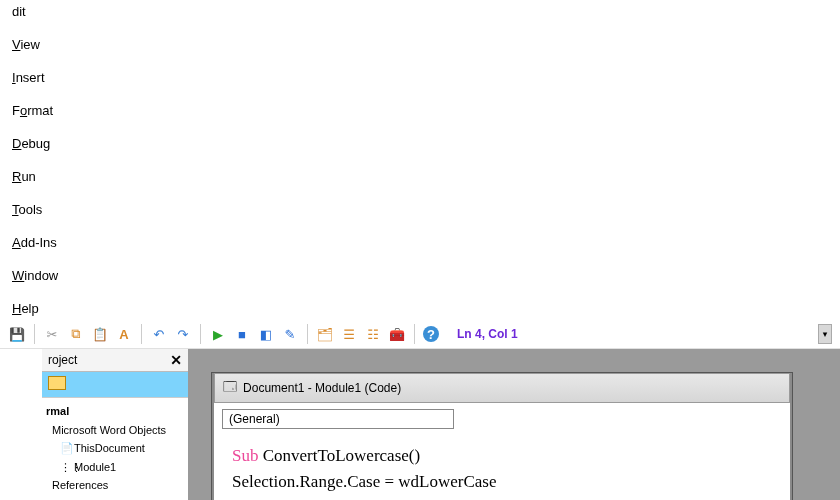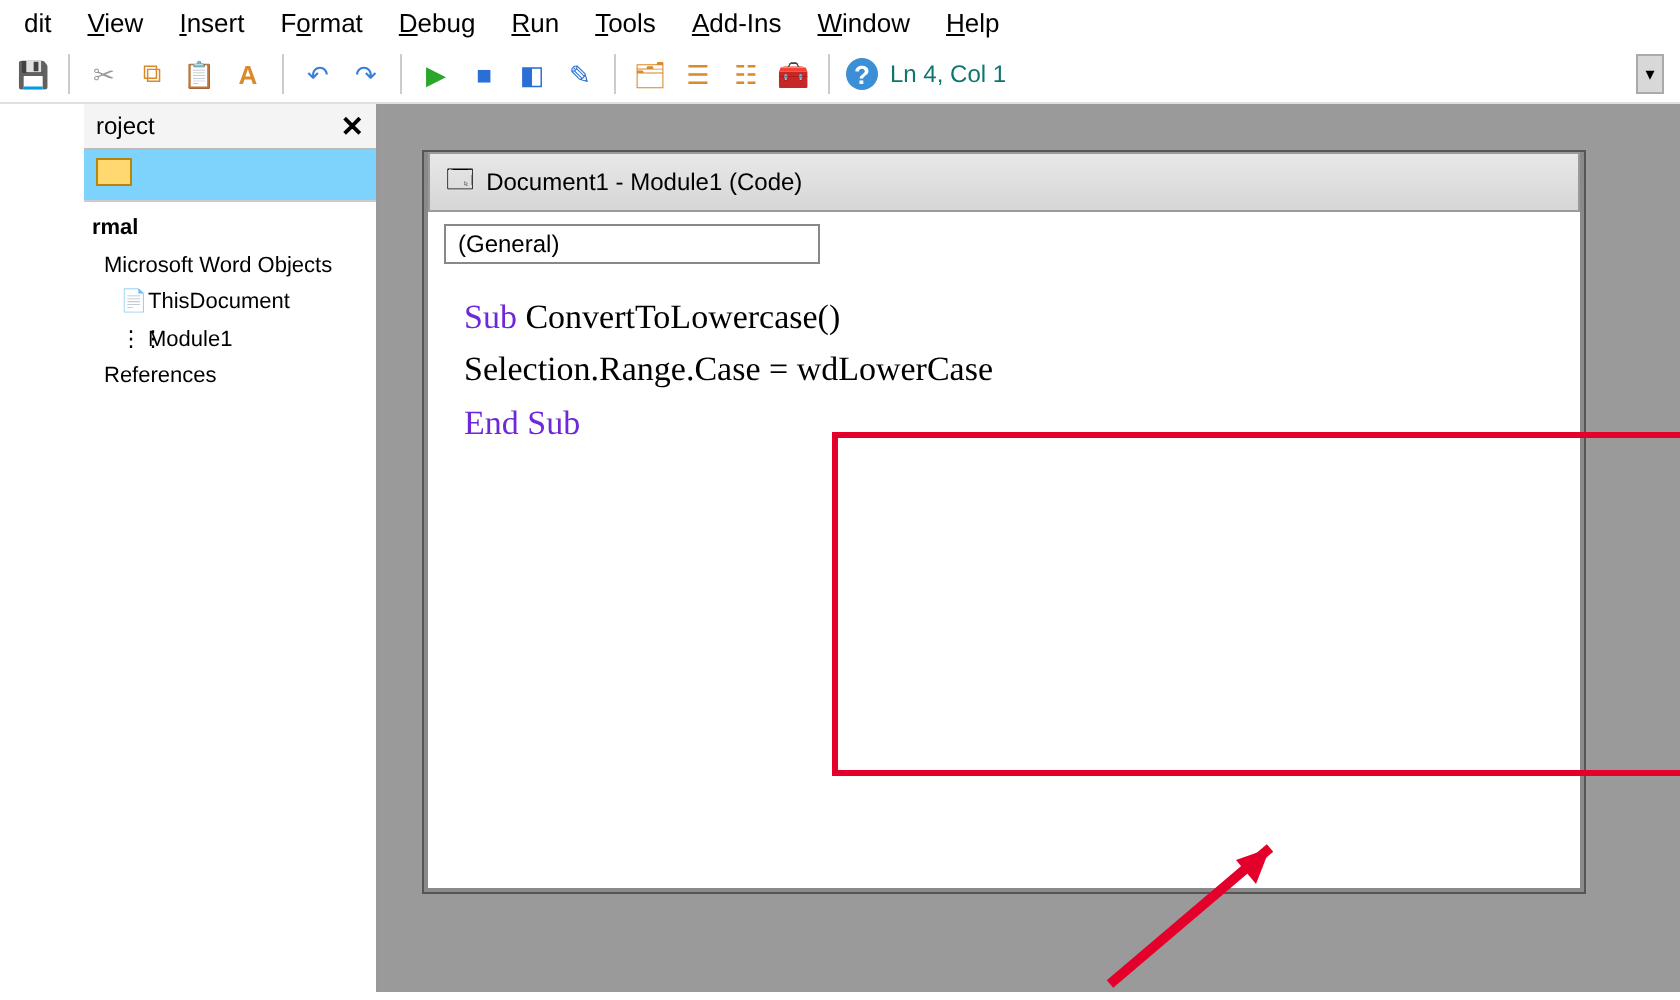--- a/index.html
+++ b/index.html
@@ -1,25 +1,25 @@
 <!DOCTYPE html>
 <html><head>
 <meta charset="utf-8">
 <style>
 * { box-sizing: border-box; margin: 0; padding: 0; }
 body { font-family: "Segoe UI", Tahoma, sans-serif; font-size: 12px; background: #fff; width: 840px; height: 500px; overflow: hidden; position: relative; }
 
-.menubar { display: flex; gap: 18px; padding: 4px 12px; background: #fff; font-size: 13px; }
+.menubar { display: flex; gap: 18px; padding: 4px 12px; background: #fff; font-size: 13px; flex-direction: column; }
 .menubar span { cursor: default; }
 .menubar .ul { text-decoration: underline; }
 
 .toolbar { display: flex; align-items: center; gap: 6px; padding: 4px 8px; background: #fff; border-bottom: 1px solid #e0e0e0; }
 .tb-icon { width: 18px; height: 18px; display: flex; align-items: center; justify-content: center; font-size: 13px; cursor: pointer; }
 .tb-sep { width: 1px; height: 20px; background: #ccc; margin: 0 2px; }
-.tb-status { margin-left: 0; font-size: 12px; color: #0f766e; }
+.tb-status { margin-left: 12px; font-size: 12px; color: #6d28d9; font-weight: bold; }
 .tb-drop { width: 14px; height: 20px; background: #d8d8d8; border: 1px solid #aaa; margin-left: auto; display: flex; align-items: center; justify-content: center; font-size: 9px; }
 
 .main { display: flex; height: calc(500px - 56px); }
 
 .proj-panel { width: 148px; background: #7dd3fc; border-right: 2px solid #999; display: flex; flex-direction: column; margin-left: 42px; }
 .proj-title { display: flex; align-items: center; justify-content: space-between; padding: 3px 6px; font-size: 12px; background: #f4f4f4; border-bottom: 1px solid #bbb; }
 .proj-title .close { font-size: 14px; font-weight: bold; cursor: pointer; }
 .proj-toolbar { padding: 4px 6px; border-bottom: 1px solid #ccc; }
 .proj-folder { width: 18px; height: 14px; background: #ffd970; border: 1px solid #b8860b; display: inline-block; }
 .tree { padding: 4px 2px; font-size: 11px; line-height: 1.5; background: #fff; flex: 1; overflow: hidden; }
@@ -28,23 +28,23 @@
 .tree-indent1 { padding-left: 8px; }
 .tree-indent2 { padding-left: 16px; }
 .tree-icon { display: inline-block; width: 14px; text-align: center; }
 
 .work { flex: 1; background: #9a9a9a; position: relative; padding: 24px 0 0 22px; }
 
 .code-win { background: #fff; border: 2px solid #8a8a8a; border-top: none; width: 580px; height: 370px; box-shadow: 0 0 0 1px #555; }
 .code-titlebar { background: linear-gradient(#e8e8e8,#d6d6d6); border: 1px solid #9a9a9a; padding: 3px 8px; font-size: 12px; display: flex; align-items: center; gap: 6px; }
 .code-titlebar .win-icon { font-size: 13px; }
 .code-dropdown { margin: 6px 8px 0 8px; }
-.code-dropdown .dd { border: 1px solid #888; background: #fff; padding: 2px 6px; font-size: 12px; width: 188px; }
+.code-dropdown .dd { border: 1px solid #888; background: #fff; padding: 2px 6px; font-size: 12px; width: 232px; }
 .code-body { position: relative; padding: 14px 18px; font-family: "Palatino Linotype", Georgia, serif; font-size: 17px; line-height: 1.55; }
-.kw { color: #6d28d9; }
+.kw { color: #ec4899; }
 .red-box { position: absolute; border: 3px solid #e4002b; left: 226px; top: 164px; width: 448px; height: 172px; pointer-events: none; }
 .arrow { position: absolute; left: 350px; top: 360px; pointer-events: none; }
 .arrow svg { width: 120px; height: 90px; }
 </style>
 </head>
 <body>
 
 <div class="menubar">
   <span><span></span><span class="ul"></span><span>dit</span></span>
   <span><span></span><span class="ul">V</span><span>iew</span></span>

